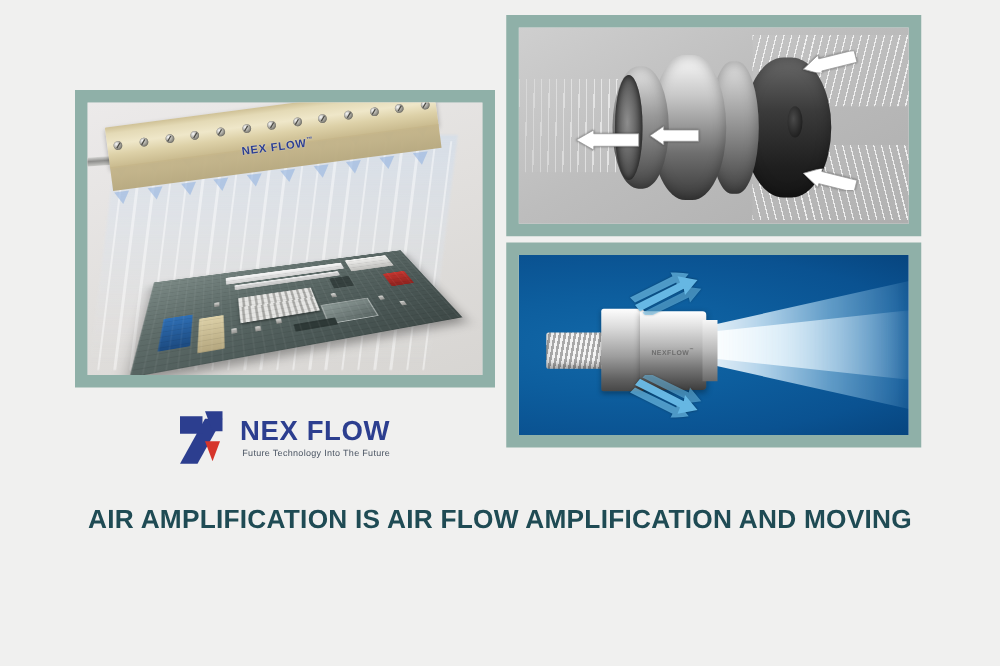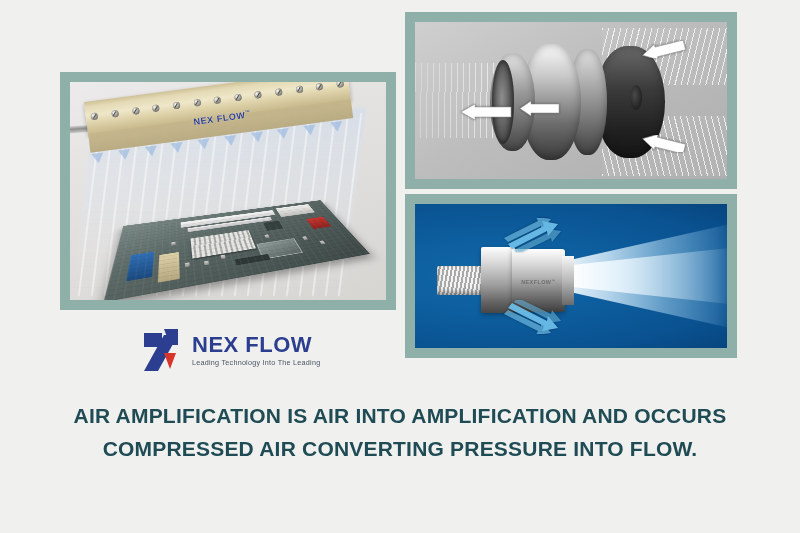--- a/index.html
+++ b/index.html
@@ -595,22 +595,21 @@
 
         <path d="M4,44 L18,44 L38,8 L24,8 Z" fill="#2c3e8f"></path>
         <path d="M4,20 L4,6 L22,6 L22,20 Z" fill="#2c3e8f"></path>
         <path d="M24,2 L38,2 L38,18 L30,18 Z" fill="#2c3e8f"></path>
 
         <path d="M24,26 L36,26 L30,42 Z" fill="#d6352b"></path>
       </svg>
     </div>
     <div class="logo-text">
       <div class="logo-word">NEX FLOW</div>
-      <div class="logo-tag">Leading Technology Into The Leading</div>
+      <div class="logo-tag">Future Technology Into The Future</div>
     </div>
   </div>
 
   <div id="caption">
-    <div class="cap-line">AIR AMPLIFICATION IS AIR INTO AMPLIFICATION AND OCCURS</div>
-    <div class="cap-line">COMPRESSED AIR CONVERTING PRESSURE INTO FLOW.</div>
+    <div class="cap-line">AIR AMPLIFICATION IS AIR FLOW AMPLIFICATION AND MOVING</div>
   </div>
 
 </div>
 
 </body></html>

